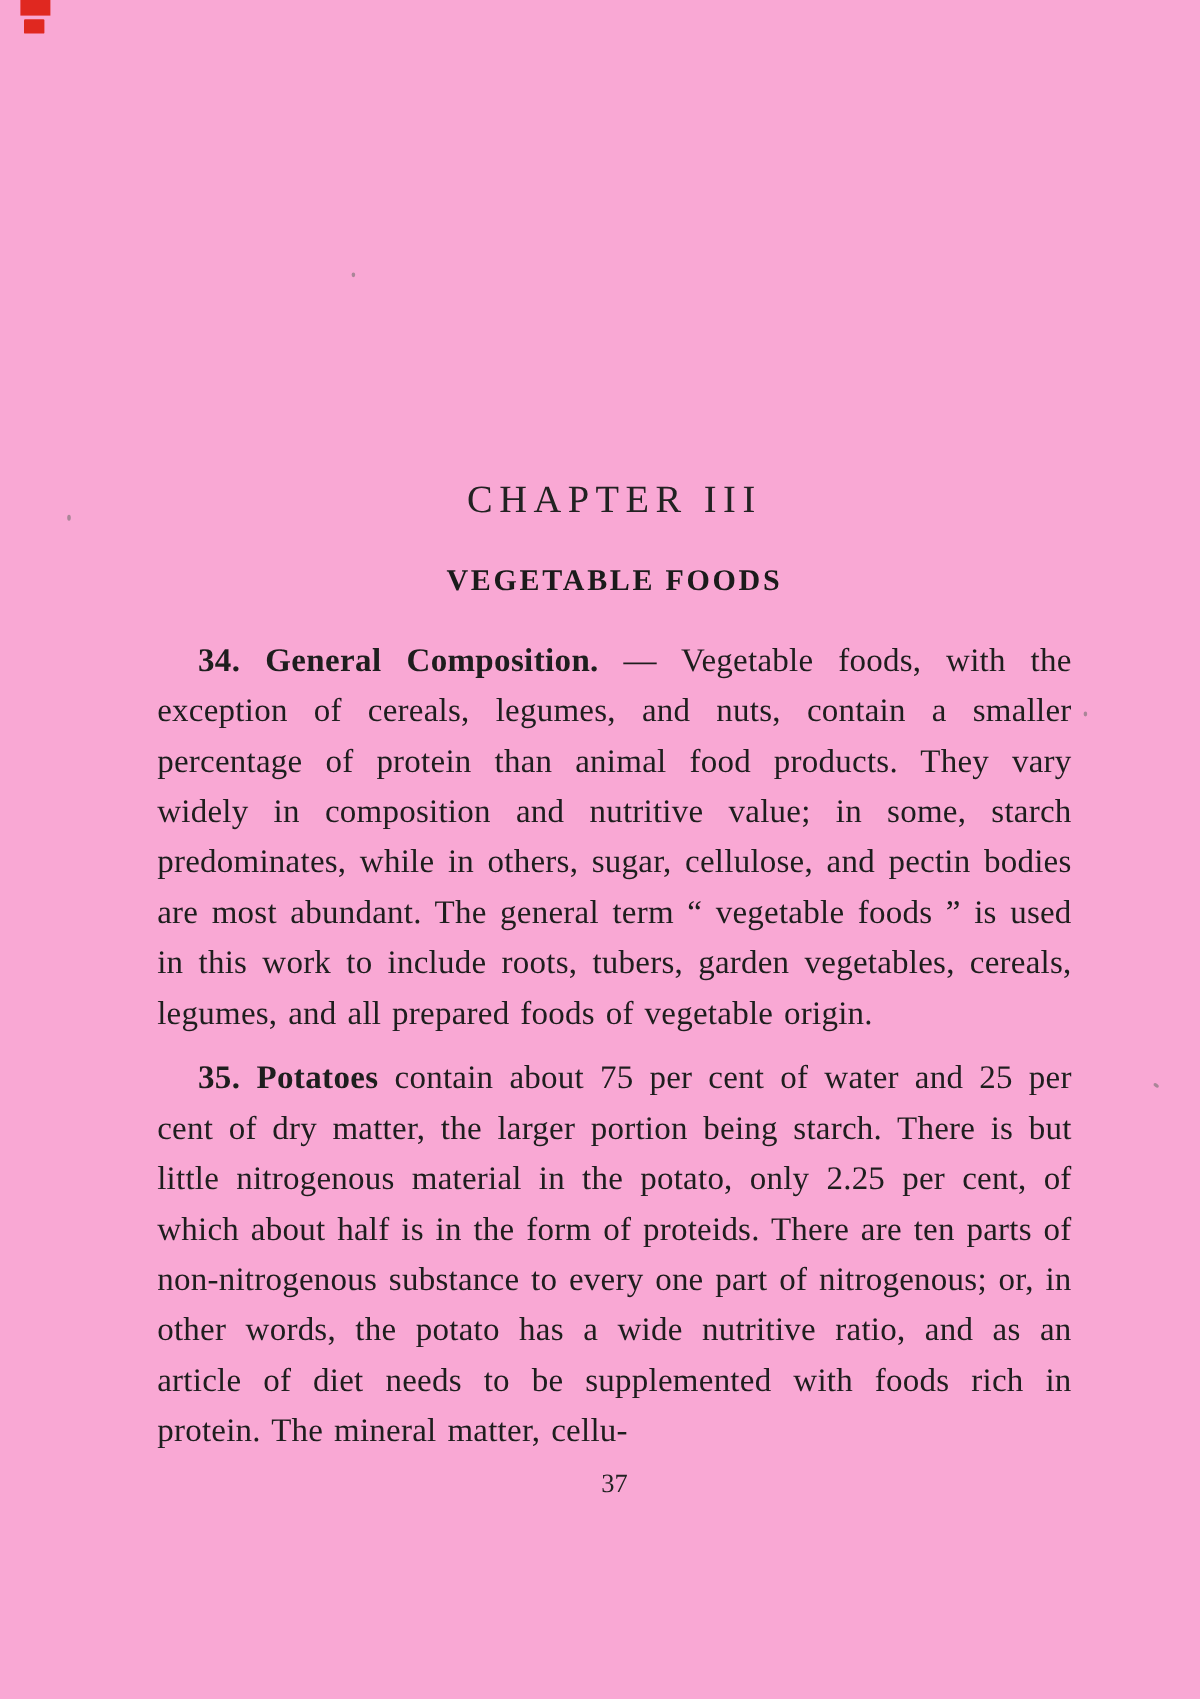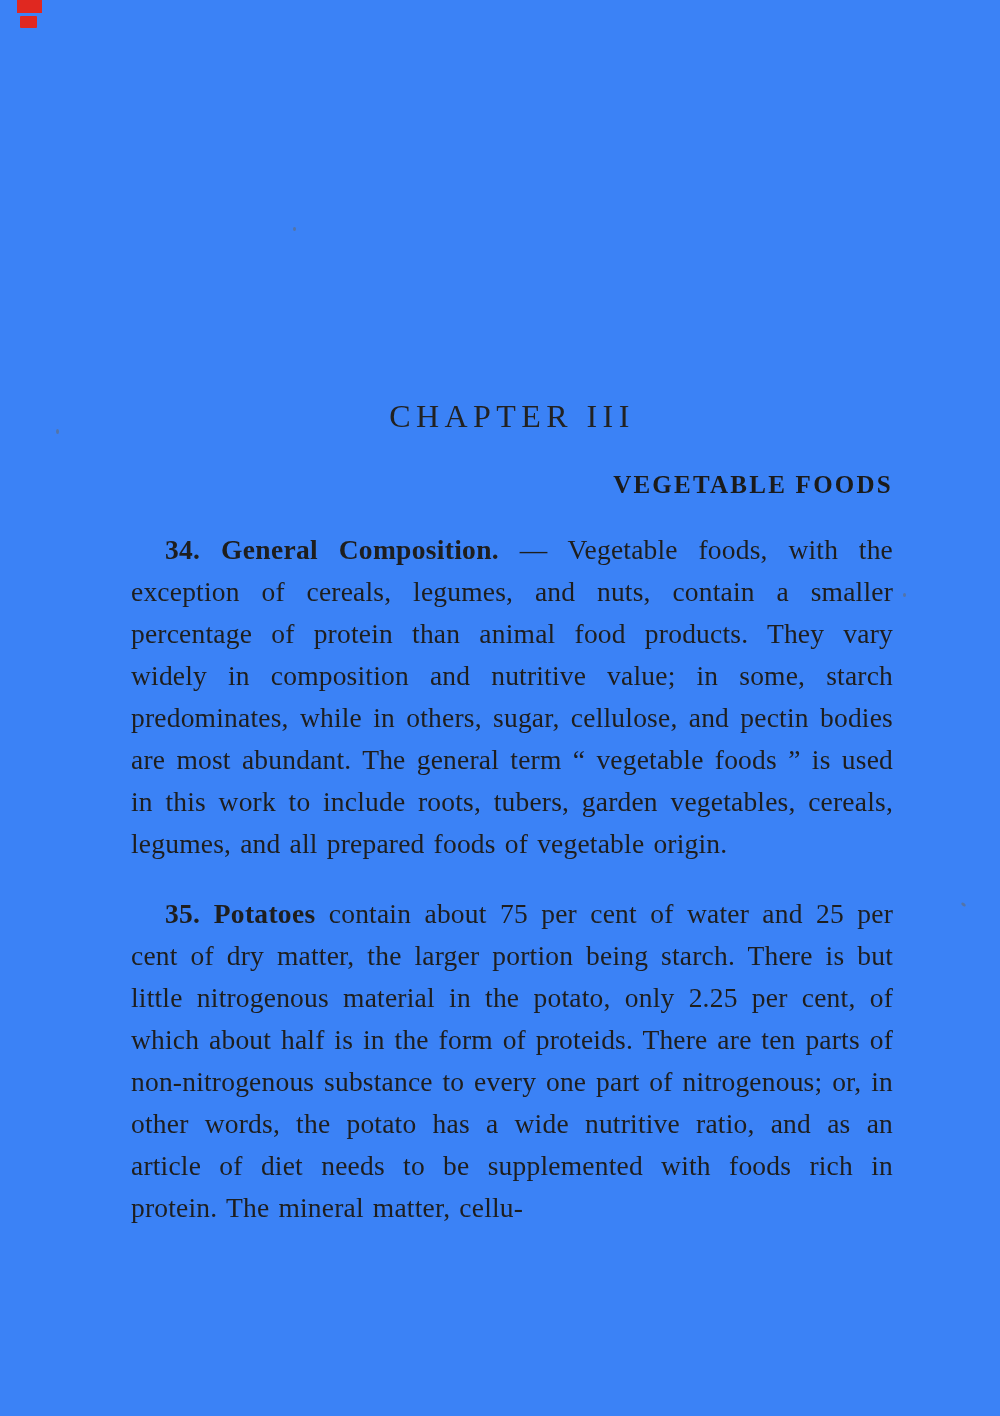--- a/index.html
+++ b/index.html
@@ -5,21 +5,21 @@
   html, body {
     margin: 0;
     padding: 0;
     background: #e9e9e7;
   }
   .scan-page {
     position: relative;
     width: 1000px;
     height: 1416px;
     margin: 0 auto;
-    background: #3b82f6;
+    background: #f9a8d4;
     color: #1e1e1e;
     font-family: "Liberation Serif", "DejaVu Serif", serif;
     overflow: hidden;
   }
   .red-mark {
     position: absolute;
     background: #e02820;
   }
   .red-mark-1 { left: 17px; top: 0; width: 25px; height: 13px; }
   .red-mark-2 { left: 20px; top: 16px; width: 17px; height: 12px; border-radius: 1px; }
@@ -43,37 +43,37 @@
   .chapter-title {
     margin: 398px 0 0 0;
     text-align: center;
     font-size: 32px;
     font-weight: 400;
     letter-spacing: 0.17em;
     color: #222;
   }
   .section-title {
     margin: 36px 0 0 0;
-    text-align: right;
+    text-align: center;
     font-size: 25px;
     font-weight: 700;
     letter-spacing: 0.09em;
     color: #1b1b1b;
   }
   .para {
     margin: 30px 0 0 0;
     font-size: 27.5px;
     line-height: 42px;
     text-align: justify;
     text-indent: 34px;
     letter-spacing: 0.2px;
     word-spacing: 2px;
   }
   .para + .para {
-    margin-top: 28px;
+    margin-top: 12px;
   }
   .para .lead {
     font-weight: 700;
     letter-spacing: 0.3px;
   }
   .page-number {
     margin: 10px 0 0 0;
     text-align: center;
     font-size: 22px;
     color: #222;
@@ -95,16 +95,17 @@
   <div class="text-column">
 
     <h1 class="chapter-title">CHAPTER III</h1>
 
     <h2 class="section-title">VEGETABLE FOODS</h2>
 
     <p class="para"><span class="lead">34. General Composition.</span><span> — Vegetable foods, with the exception of cereals, legumes, and nuts, contain a smaller percentage of protein than animal food products.  They vary widely in composition and nutritive value; in some, starch predominates, while in others, sugar, cellulose, and pectin bodies are most abundant.  The general term “ vegetable foods ” is used in this work to include roots, tubers, garden vegetables, cereals, legumes, and all prepared foods of vegetable origin.</span></p>
 
     <p class="para"><span class="lead">35. Potatoes</span><span> contain about 75 per cent of water and 25 per cent of dry matter, the larger portion being starch.  There is but little nitrogenous material in the potato, only 2.25 per cent, of which about half is in the form of proteids.  There are ten parts of non-nitrogenous substance to every one part of nitrogenous; or, in other words, the potato has a wide nutritive ratio, and as an article of diet needs to be supplemented with foods rich in protein.  The mineral matter, cellu-</span></p>
 
+    <div class="page-number">37</div>
 
   </div>
 
 </div>
 
 </body></html>

